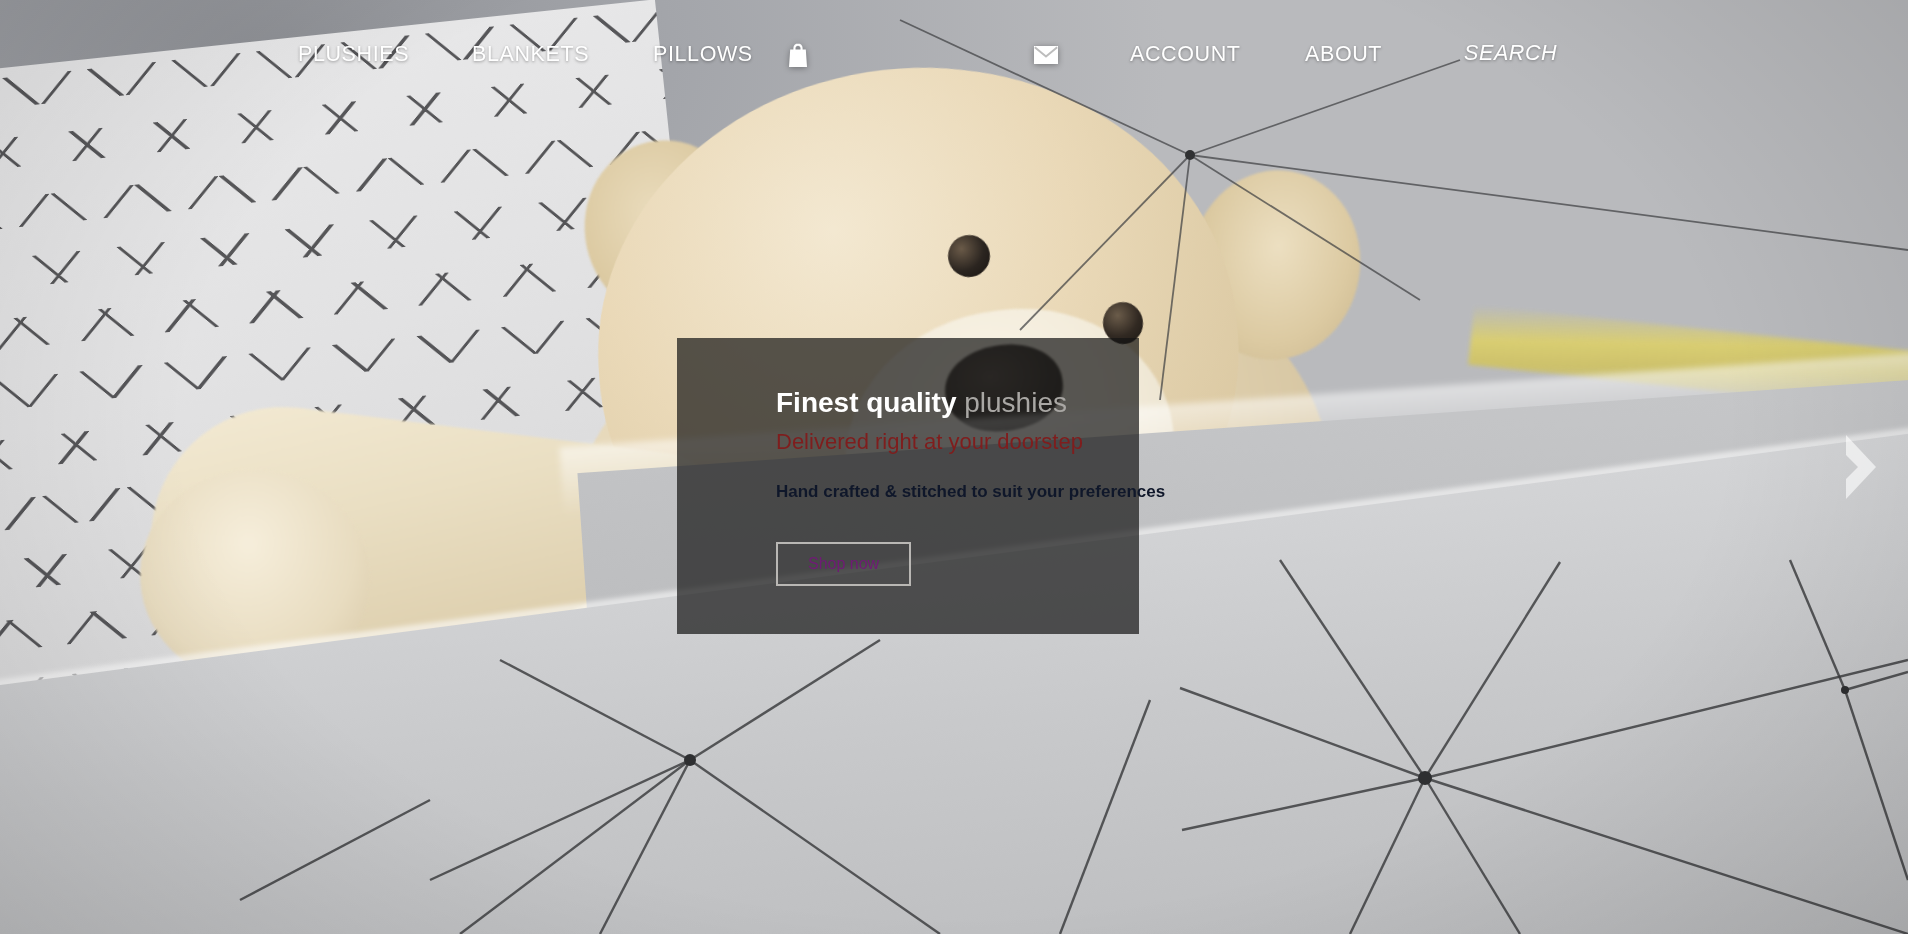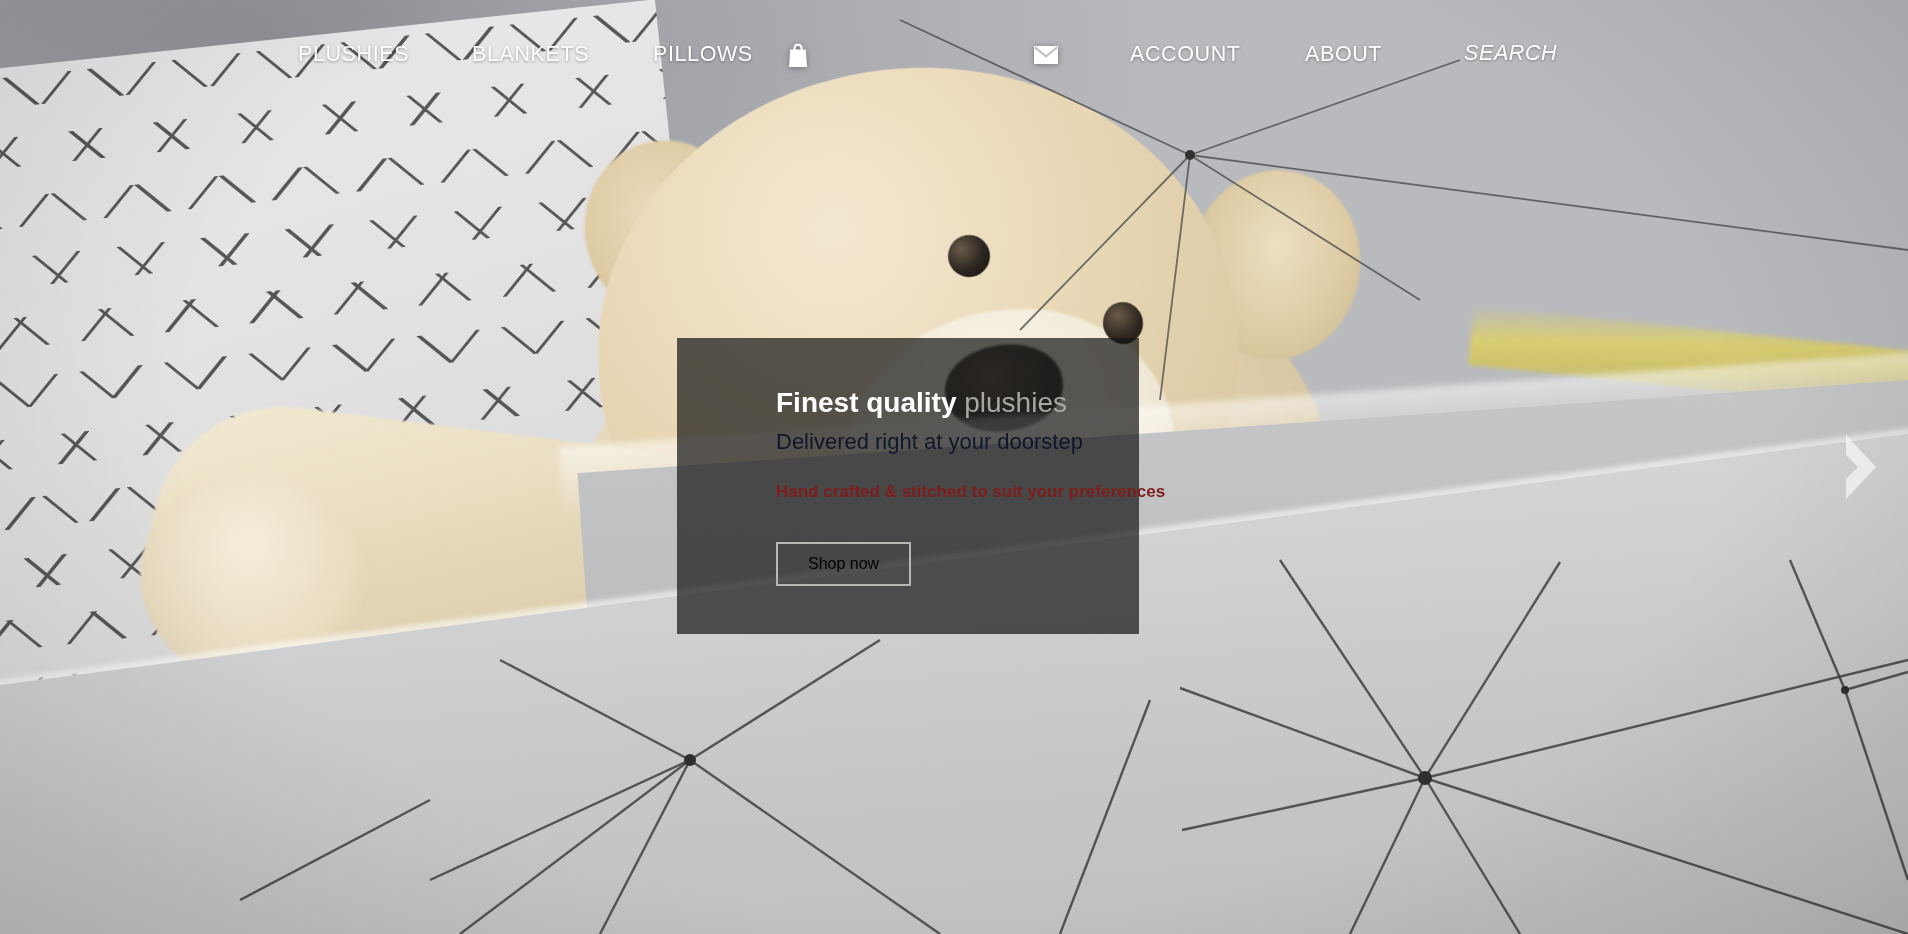--- a/index.html
+++ b/index.html
@@ -263,39 +263,39 @@
   .hero-inner { padding:48px 0 0 99px; }
   .hero-title {
     font-size:28px;
     line-height:1.2;
     margin-bottom:8px;
     white-space:nowrap;
   }
   .hero-title-strong { color:#ffffff; font-weight:bold; }
   .hero-title-soft   { color:#a9a7a4; font-weight:normal; }
   .hero-sub {
-    color:#0f172a;
+    color:#7f1d1d;
     font-size:22px;
     font-weight:normal;
     line-height:1.3;
     margin-bottom:26px;
     white-space:nowrap;
   }
   .hero-tag {
-    color:#7f1d1d;
+    color:#0f172a;
     font-size:17px;
     font-weight:bold;
     margin-bottom:40px;
     white-space:nowrap;
   }
   .hero-btn {
     display:inline-block;
     border:2px solid #b9b7b4;
     background:transparent;
-    color:#000000;
+    color:#701a75;
     font-family:"Liberation Sans", sans-serif;
     font-size:16px;
     padding:11px 30px;
     cursor:pointer;
     white-space:nowrap;
   }
 
   
   .carousel-next {
     position:absolute;

